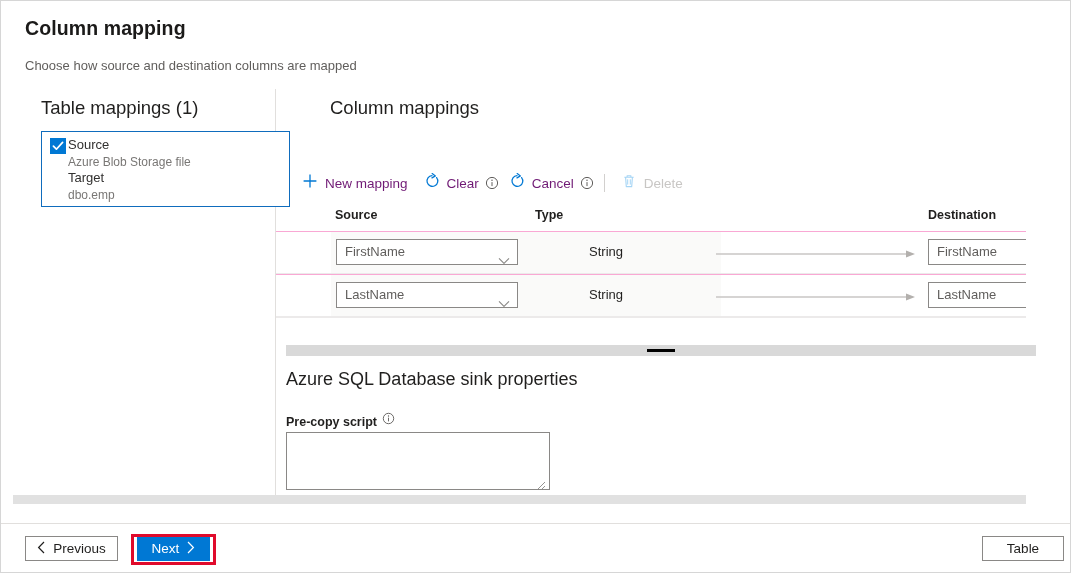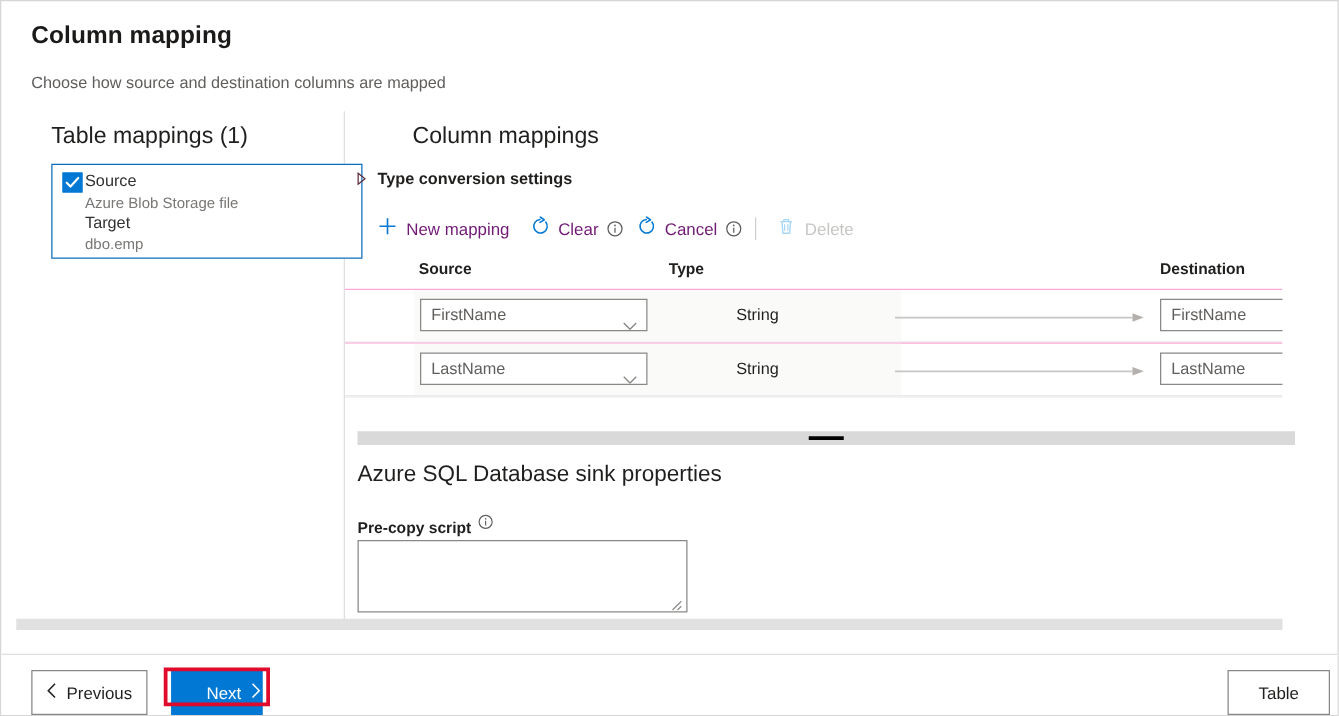--- a/index.html
+++ b/index.html
@@ -381,21 +381,21 @@
     left: 0;
     top: 522px;
     width: 1069px;
     height: 50px;
     border-top: 1px solid #e1dfdd;
     background: #ffffff;
   }
   .btn {
     position: absolute;
     box-sizing: border-box;
-    height: 36px;
+    height: 25px;
     font-size: 13.5px;
     font-family: "Liberation Sans", sans-serif;
     display: flex;
     align-items: center;
     justify-content: center;
     gap: 7px;
     cursor: pointer;
     white-space: nowrap;
   }
   .btn-prev {
@@ -406,21 +406,20 @@
     background: #ffffff;
     color: #201f1e;
   }
   .btn-next {
     left: 136px;
     top: 12px;
     width: 73px;
     border: 1px solid #0078d4;
     background: #0078d4;
     color: #ffffff;
-    justify-content: flex-end;
   }
   .btn-cancel {
     left: 981px;
     top: 12px;
     width: 82px;
     border: 1px solid #8a8886;
     background: #ffffff;
     color: #201f1e;
   }
   .annot-box {
@@ -457,28 +456,20 @@
       <div class="card-line sub card-src-sub">Azure Blob Storage file</div>
       <div class="card-line card-tgt">Target</div>
       <div class="card-line sub card-tgt-sub">dbo.emp</div>
     </div>
   </div>
 
   <div class="right-pane">
 
     <div class="section-head-right">Column mappings</div>
 
-    <div class="expander">
-      <span class="tri">
-        <svg width="10" height="12" viewBox="0 0 10 12" aria-hidden="true">
-          <path d="M2.5 1.6 L8 6 L2.5 10.4 Z" fill="none" stroke="#5c2e3a" stroke-width="1"></path>
-        </svg>
-      </span>
-      <span class="lbl">Type conversion settings</span>
-    </div>
 
     <div class="cmdbar">
 
       <div class="cmd">
         <span>
           <svg width="16" height="16" viewBox="0 0 16 16" aria-hidden="true">
             <path d="M8 1.6 V14.4 M1.6 8 H14.4" stroke="#0078d4" stroke-width="1.3"></path>
           </svg>
         </span>
         <span class="txt">New mapping</span>

